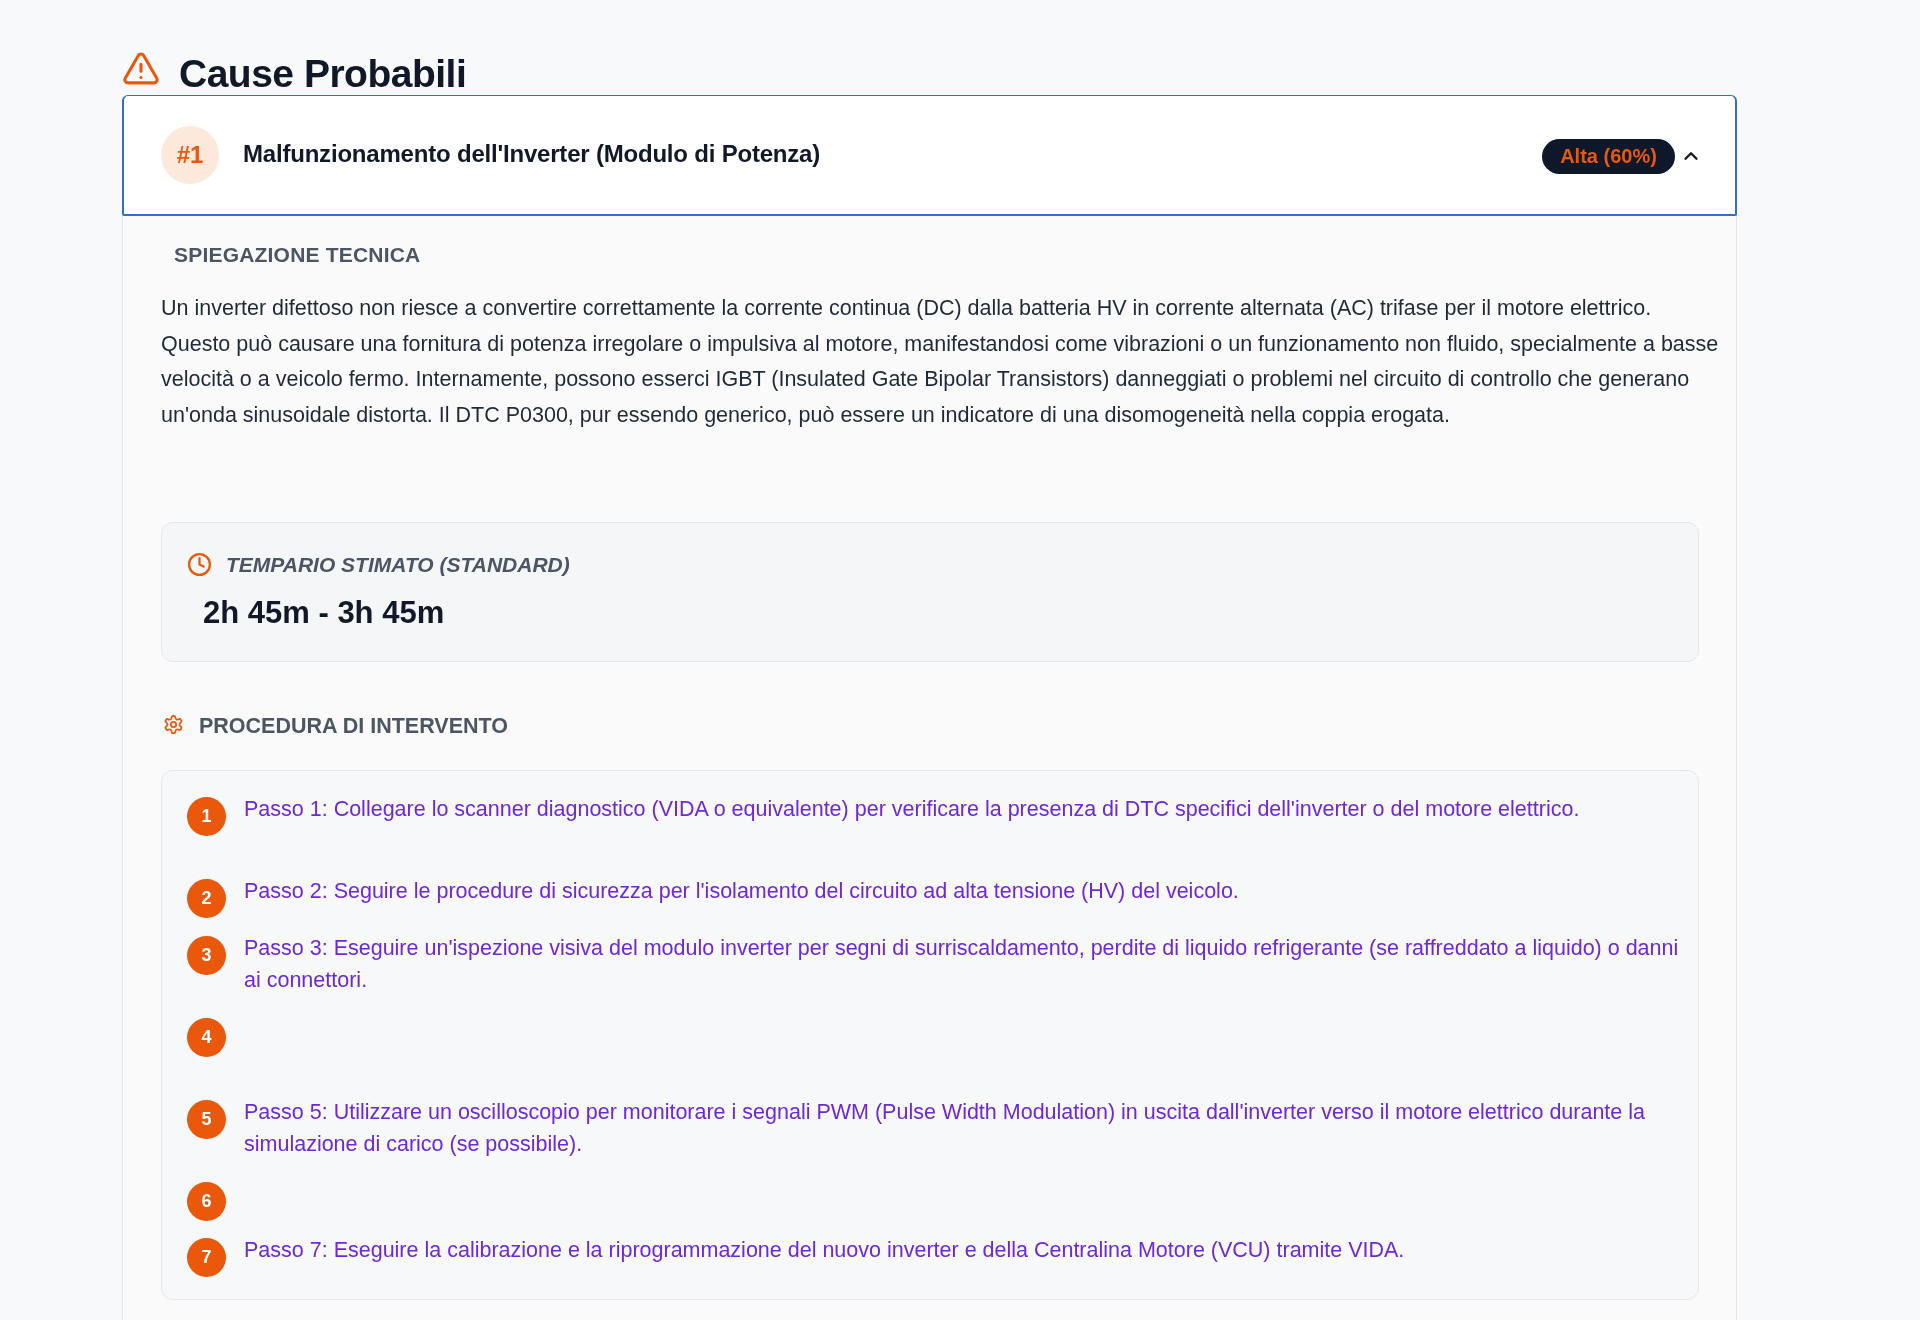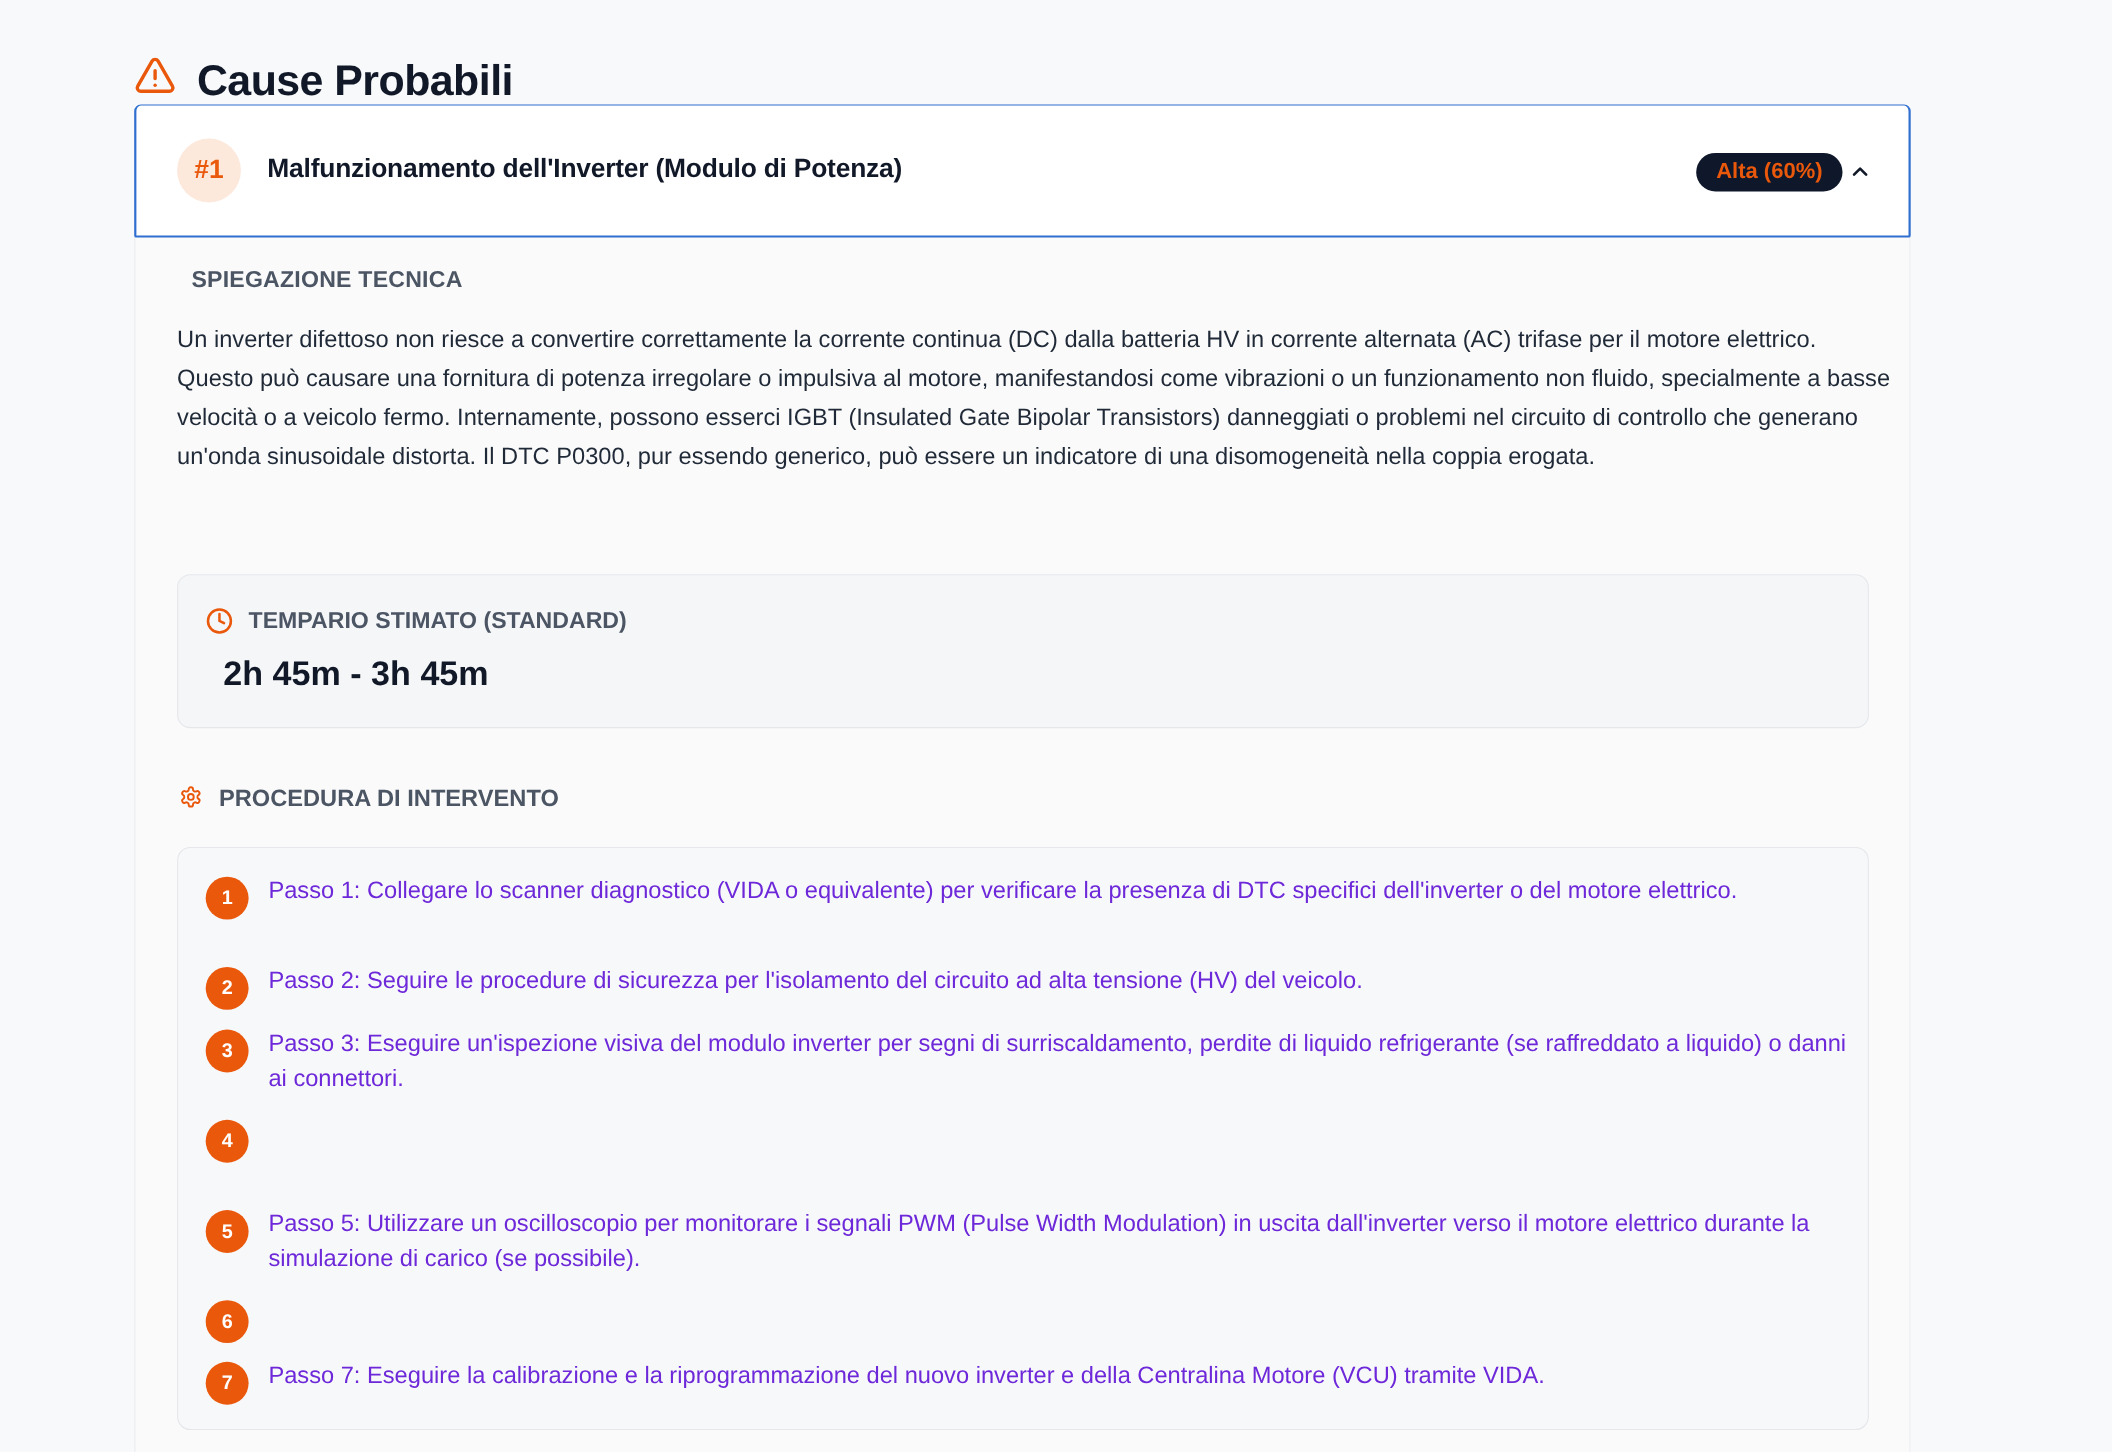--- a/index.html
+++ b/index.html
@@ -62,21 +62,21 @@
     font-size: 21.5px; line-height: 35.6px; color: #1f2937;
   }
 
   .time-box {
     position: absolute; left: 38px; top: 427px; width: 1538px; height: 140px;
     background: #f3f4f6; border: 1px solid #e5e7eb; border-radius: 12px;
     background: #f5f6f8;
   }
   .time-label {
     position: absolute; left: 25px; top: 29px; display: flex; align-items: center;
-    font-size: 21px; font-weight: 700; color: #4b5563;
+    font-size: 21px; font-weight: 700; color: #4b5563; font-style: italic;
   }
   .time-label .clock-icon { width: 25px; height: 25px; margin-right: 14px; display: block; }
   .time-value {
     position: absolute; left: 26px; top: 72px;
     font-size: 31px; font-weight: 700; color: #111827; margin-left: 15px;
   }
 
   .proc-label {
     position: absolute; left: 40px; top: 619px; display: flex; 
     font-size: 21.5px; font-weight: 700; color: #4b5563;

